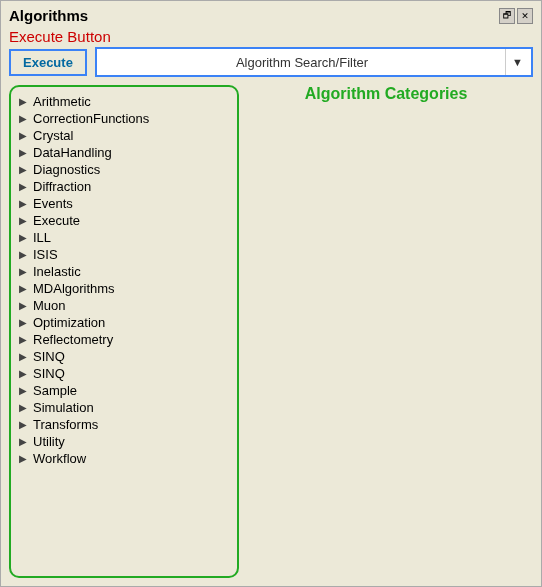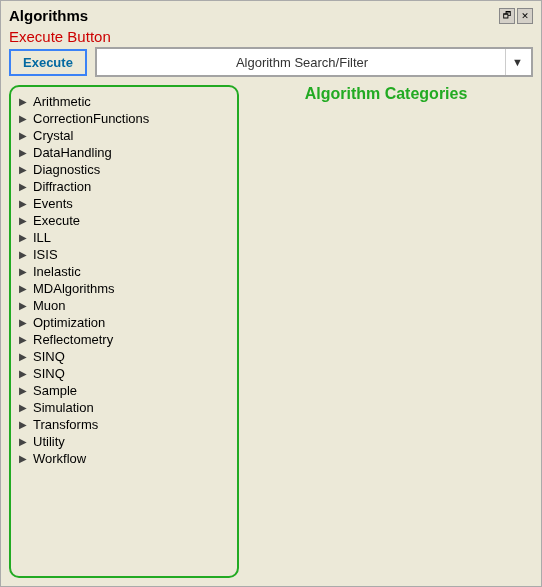--- a/index.html
+++ b/index.html
@@ -64,21 +64,21 @@
       font-size: 13px;
       font-weight: bold;
       cursor: pointer;
       color: #0369a1;
       min-width: 72px;
     }
     .search-dropdown {
       flex: 1;
       display: flex;
       align-items: center;
-      border: 2px solid #a3a3a3;
+      border: 2px solid #3b82f6;
       background: #fff;
       height: 30px;
       padding: 0 8px;
       position: relative;
     }
     .search-dropdown-text {
       flex: 1;
       text-align: center;
       font-size: 13px;
       color: #333;

